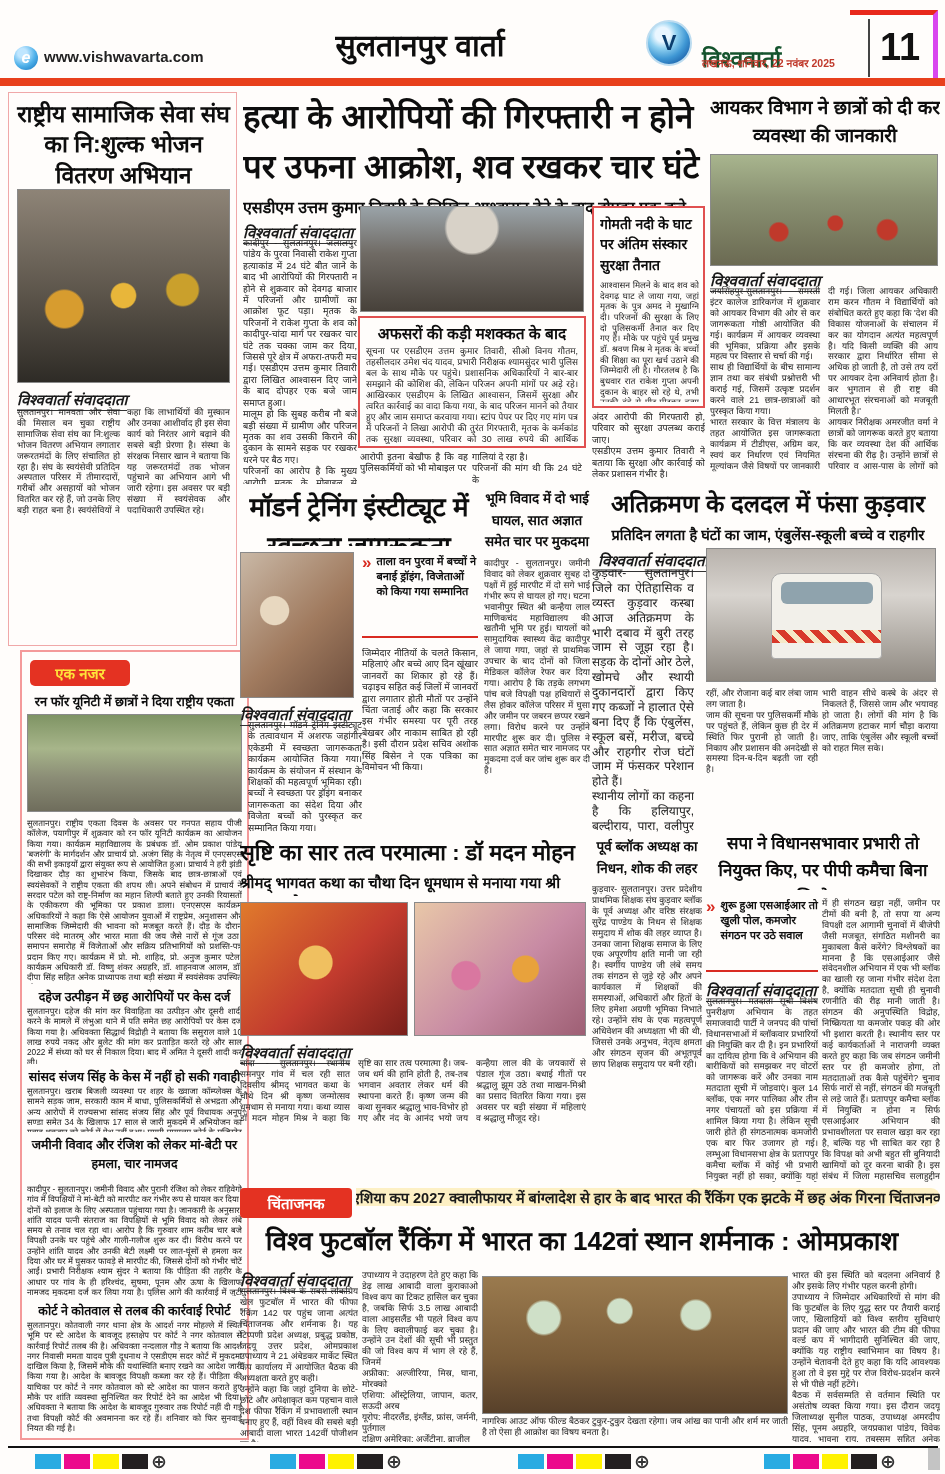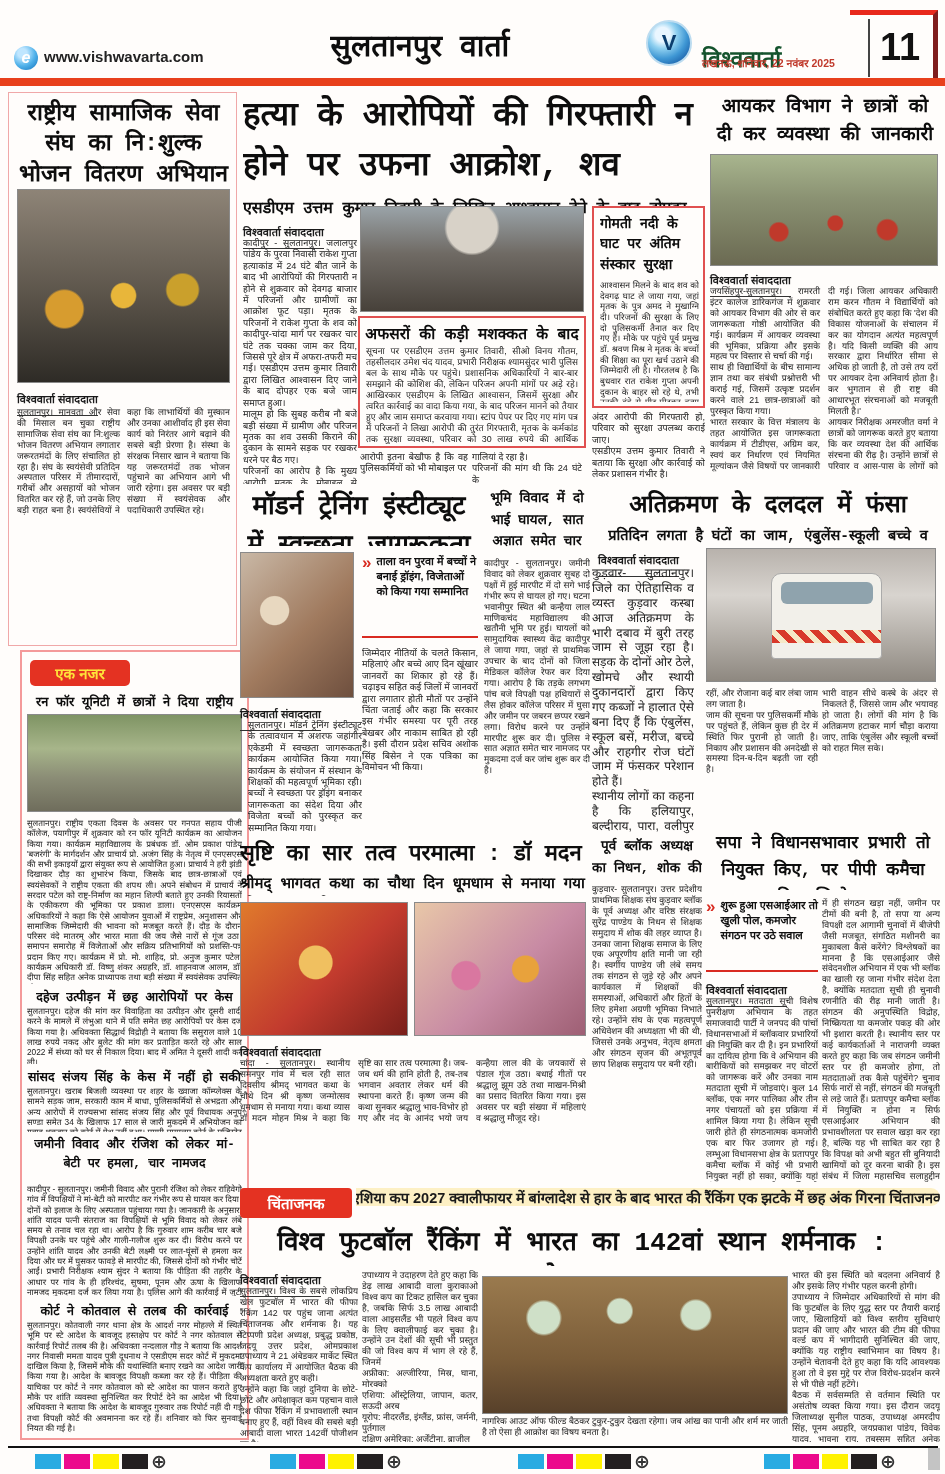--- a/index.html
+++ b/index.html
@@ -1,40 +1,40 @@
 <!DOCTYPE html>
 <html><head>
 <meta charset="utf-8">
 <style>
   html,body{margin:0;padding:0;background:#e9e9e9;}
   .page{position:relative;width:945px;height:1474px;background:#fffdfb;margin:0 auto;
         font-family:"Liberation Sans","DejaVu Sans",sans-serif;overflow:hidden;color:#1a1a1a;}
   .abs{position:absolute;box-sizing:border-box;}
-  .h{font-weight:800;color:#0d0d0d;overflow:hidden;font-family:Liberation Mono, monospace;}
+  .h{font-weight:800;color:#0d0d0d;overflow:hidden;}
   .c{text-align:center;}
   .bt{font-size:9.2px;line-height:1.24;text-align:justify;color:#222;white-space:pre-line;overflow:hidden;}
-  .by{font-weight:bold;font-size:11px;border-bottom:1px solid #333;display:inline-block;padding-bottom:9px;white-space:nowrap;}
+  .by{font-weight:bold;font-size:15px;border-bottom:1px solid #333;display:inline-block;padding-bottom:1px;white-space:nowrap;font-style:italic;}
   .photo{border:1px solid #8a8a8a;overflow:hidden;}
   .rbox{border:2px solid #e05050;background:#fffdfb;}
   .pinkbox{border:1px solid #f0a8a8;}
   .pinkbox2{border:2px solid #f49a9a;}
   .redbar{background:#e8401c;}
   .quote{display:flex;gap:5px;align-items:flex-start;border-bottom:2px solid #d92b21;padding-bottom:6px;}
   .quote .qm{color:#d92b21;font-weight:800;font-size:17px;line-height:1;}
   .quote .qt{font-weight:bold;font-size:11px;line-height:1.35;color:#111;}
   .label-red{background:#e43222;color:#ffe23a;font-weight:800;display:flex;align-items:center;justify-content:center;border-radius:5px;}
   .strip-label{background:#e43222;color:#fff;font-weight:800;display:flex;align-items:center;justify-content:center;border-radius:4px;font-size:15px;}
   .strip-text{background:#fdf0c4;color:#1a1a1a;font-weight:800;display:flex;align-items:center;justify-content:center;border-radius:0 14px 14px 0;font-size:14.5px;overflow:hidden;white-space:nowrap;}
   .masthead{color:#14532d;font-weight:800;font-size:23px;line-height:1;margin-top:26px;}
   .mastdate{color:#c0392b;font-weight:bold;font-size:10.5px;}
   .logo-globe{border-radius:50%;background:radial-gradient(circle at 35% 30%,#eaf6ff 0 18%,#8fd0f0 35%,#3f97d4 60%,#1b5fa8 85%);
         display:flex;align-items:center;justify-content:center;color:#0b3d6e;font-weight:800;font-size:22px;border:2px solid #bcdcf0;}
   .elogo{border-radius:50%;background:radial-gradient(circle at 35% 30%,#bfe6ff 0 20%,#51b2ea 55%,#1c7cc4 90%);
         display:flex;align-items:center;justify-content:center;color:#fff;font-weight:800;font-style:italic;font-size:16px;}
-  .pn-frame{border-top:5px solid #e8291c;border-right:5px solid #7f1d1d;}
+  .pn-frame{border-top:5px solid #e8291c;border-right:5px solid #d946ef;}
   .pn{border-left:2px solid #444;padding-left:10px;font-size:38px;font-weight:800;color:#111;line-height:1.5;}
   .swatch{display:inline-block;width:26px;height:15px;margin-right:3px;vertical-align:middle;}
   .reg{display:inline-block;font-size:19px;line-height:15px;color:#333;vertical-align:middle;font-weight:bold;}
   
   .ph-food{background:radial-gradient(circle at 22% 62%,#d79c2f 0 9%,rgba(0,0,0,0) 10%),radial-gradient(circle at 50% 55%,#e8b63a 0 8%,rgba(0,0,0,0) 9%),radial-gradient(circle at 78% 52%,#caa02c 0 8%,rgba(0,0,0,0) 9%),linear-gradient(180deg,#8e8477 0%,#5b544a 55%,#2e2b26 100%);}
   .ph-crowd{background:radial-gradient(circle at 50% 20%,#d8d2c8 0 18%,rgba(0,0,0,0) 20%),linear-gradient(180deg,#9aa3a8 0%,#6f6a64 45%,#47413a 100%);}
   .ph-tax{background:radial-gradient(circle at 30% 70%,#c0392b 0 5%,rgba(0,0,0,0) 6%),radial-gradient(circle at 55% 62%,#c0392b 0 5%,rgba(0,0,0,0) 6%),radial-gradient(circle at 78% 68%,#c0392b 0 5%,rgba(0,0,0,0) 6%),linear-gradient(180deg,#a8b58e 0%,#8a9172 40%,#6b6a52 100%);}
   .ph-train{background:radial-gradient(circle at 30% 40%,#e8d8c0 0 12%,rgba(0,0,0,0) 13%),linear-gradient(135deg,#c9b8a6 0%,#a07a5e 55%,#6e4f3e 100%);}
   .ph-amb{background:linear-gradient(180deg,#b8b2ac 0%,#d8d4cf 35%,#8e8880 100%);}
   .ph-unity{background:linear-gradient(180deg,#7f9464 0%,#a7b58a 35%,#8b8d76 65%,#6f6d5c 100%);}

